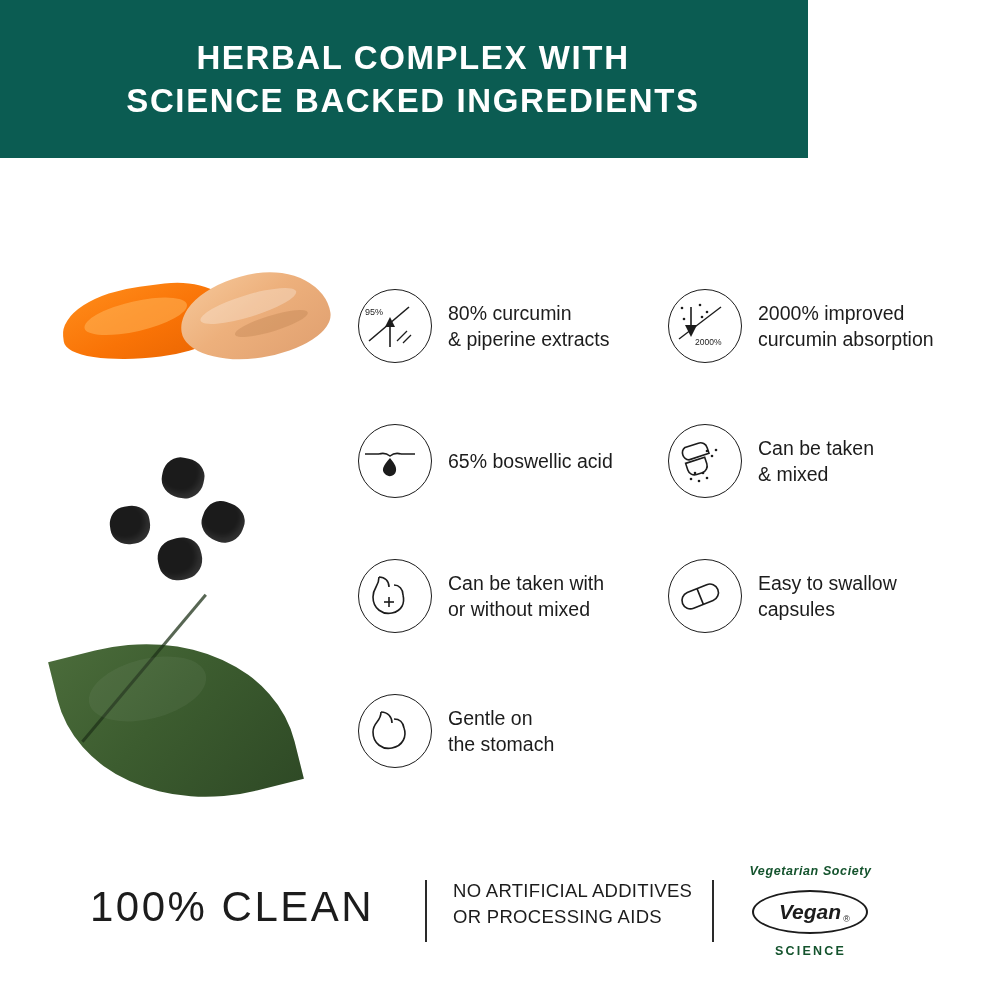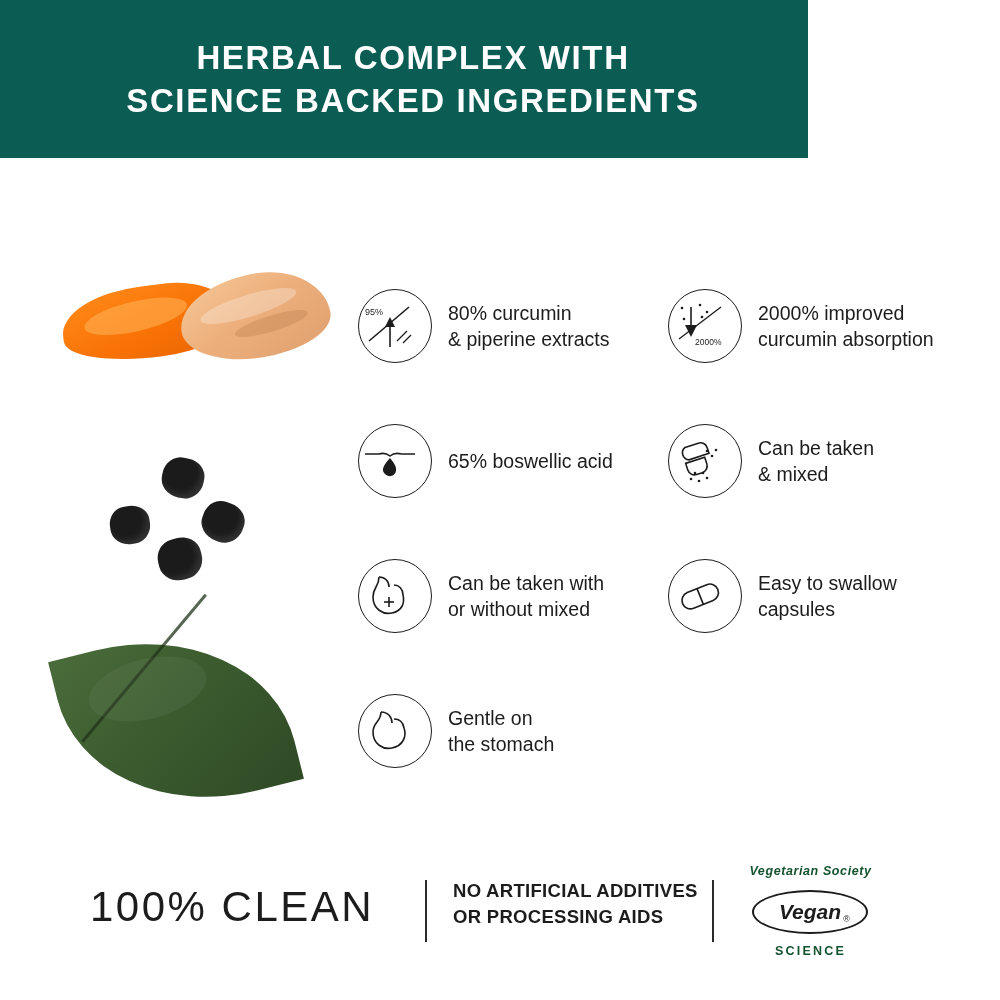--- a/index.html
+++ b/index.html
@@ -109,21 +109,20 @@
     position: absolute; left: 90px; top: 875px;
     font-size: 42px; font-weight: normal; letter-spacing: 2.5px; color: #1c1c1c; margin-top: 8px;
   }
   .divider { position: absolute; width: 2px; height: 62px; background: #2a2a2a; top: 880px; }
   .div1 { left: 425px; }
   .div2 { left: 712px; }
   .footnote {
     position: absolute; left: 453px; top: 878px; width: 245px;
     font-size: 18.5px; line-height: 26px; letter-spacing: .3px; color: #1c1c1c;
     text-transform: uppercase;
-    font-weight: bold;
   }
   .vegan {
     position: absolute; left: 728px; top: 862px; width: 165px; height: 100px;
     display: flex; align-items: center; justify-content: center;
   }
   .vegan-top, .vegan-bottom {
     position: absolute; width: 100%; text-align: center;
     font-size: 12.5px; letter-spacing: .6px; color: #14532d;
   }
   .vegan-top { top: 2px; font-style: italic; font-weight: bold; }

